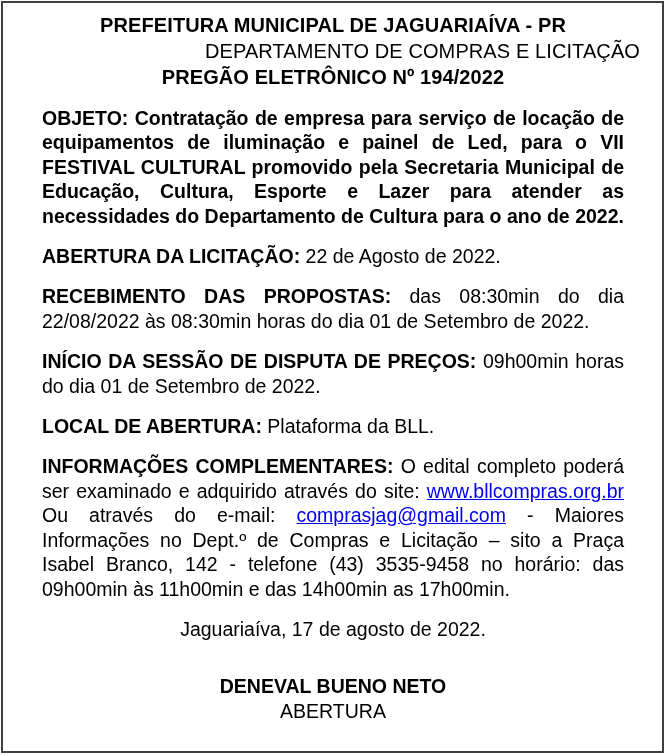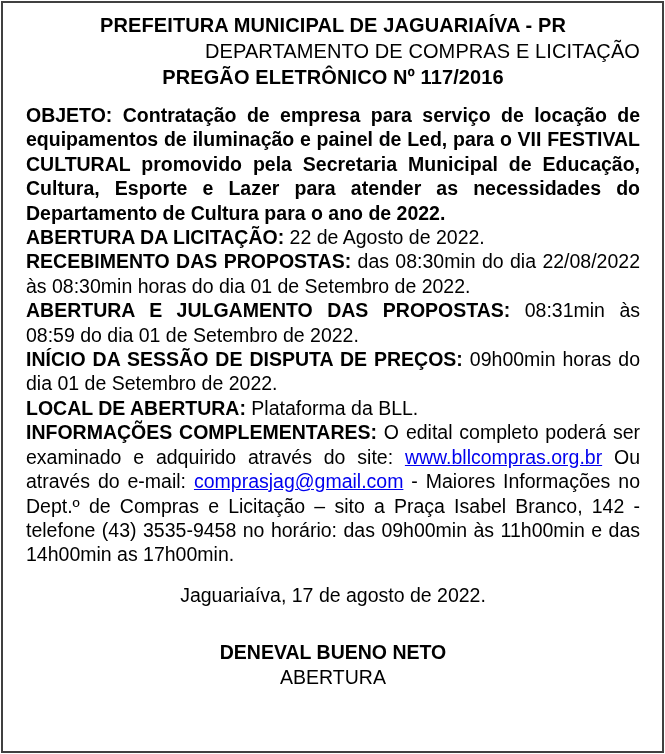--- a/index.html
+++ b/index.html
@@ -32,21 +32,21 @@
   }
   .h-bold { font-weight: bold; }
   .h-reg  { font-weight: normal; text-align: right; }
   .doc-body {
     margin-top: 13px;
     font-size: 19.5px;
     line-height: 24.4px;
     text-align: justify;
   }
   .para {
-    margin: 0;
+    margin: 16px;
     padding: 0;
   }
   .para strong { font-weight: bold; }
   .bold-para { font-weight: bold; }
   a.doc-link {
     color: #0000EE;
     text-decoration: underline;
     cursor: pointer;
   }
   .date-line {
@@ -66,32 +66,31 @@
   .sig-role { font-weight: normal; }
 </style>
 </head>
 <body>
 
 <div class="page">
 
   <header class="doc-header">
     <div class="h-bold">PREFEITURA MUNICIPAL DE JAGUARIAÍVA - PR</div>
     <div class="h-reg">DEPARTAMENTO DE COMPRAS E LICITAÇÃO</div>
-    <div class="h-bold">PREGÃO ELETRÔNICO Nº 117/2016</div>
+    <div class="h-bold">PREGÃO ELETRÔNICO Nº 194/2022</div>
   </header>
 
   <main class="doc-body">
 
     <p class="para bold-para"><strong>OBJETO:</strong><span> Contratação de empresa para serviço de locação de equipamentos de iluminação e painel de Led, para o VII FESTIVAL CULTURAL promovido pela Secretaria Municipal de Educação, Cultura, Esporte e Lazer para atender as necessidades do Departamento de Cultura para o ano de 2022.</span></p>
 
     <p class="para"><strong>ABERTURA DA LICITAÇÃO:</strong><span>  22 de Agosto de 2022.</span></p>
 
     <p class="para"><strong>RECEBIMENTO DAS PROPOSTAS:</strong><span> das 08:30min do dia 22/08/2022 às 08:30min horas do dia 01 de Setembro de 2022.</span></p>
 
-    <p class="para"><strong>ABERTURA E JULGAMENTO DAS PROPOSTAS:</strong><span> 08:31min às 08:59 do dia 01 de Setembro de 2022.</span></p>
 
     <p class="para"><strong>INÍCIO DA SESSÃO DE DISPUTA DE PREÇOS:</strong><span> 09h00min horas do dia 01 de Setembro de 2022.</span></p>
 
     <p class="para"><strong>LOCAL DE ABERTURA:</strong><span> Plataforma da BLL.</span></p>
 
     <p class="para"><strong>INFORMAÇÕES COMPLEMENTARES:</strong><span> O edital completo poderá ser examinado e adquirido através do site: </span><a class="doc-link">www.bllcompras.org.br</a><span> Ou através do e-mail: </span><a class="doc-link">comprasjag@gmail.com</a><span> - Maiores Informações no Dept.º de Compras e Licitação – sito a Praça Isabel Branco, 142 - telefone (43) 3535-9458 no horário: das 09h00min às 11h00min e das 14h00min as 17h00min.</span></p>
 
   </main>
 
   <div class="date-line">Jaguariaíva, 17 de agosto de 2022.</div>

